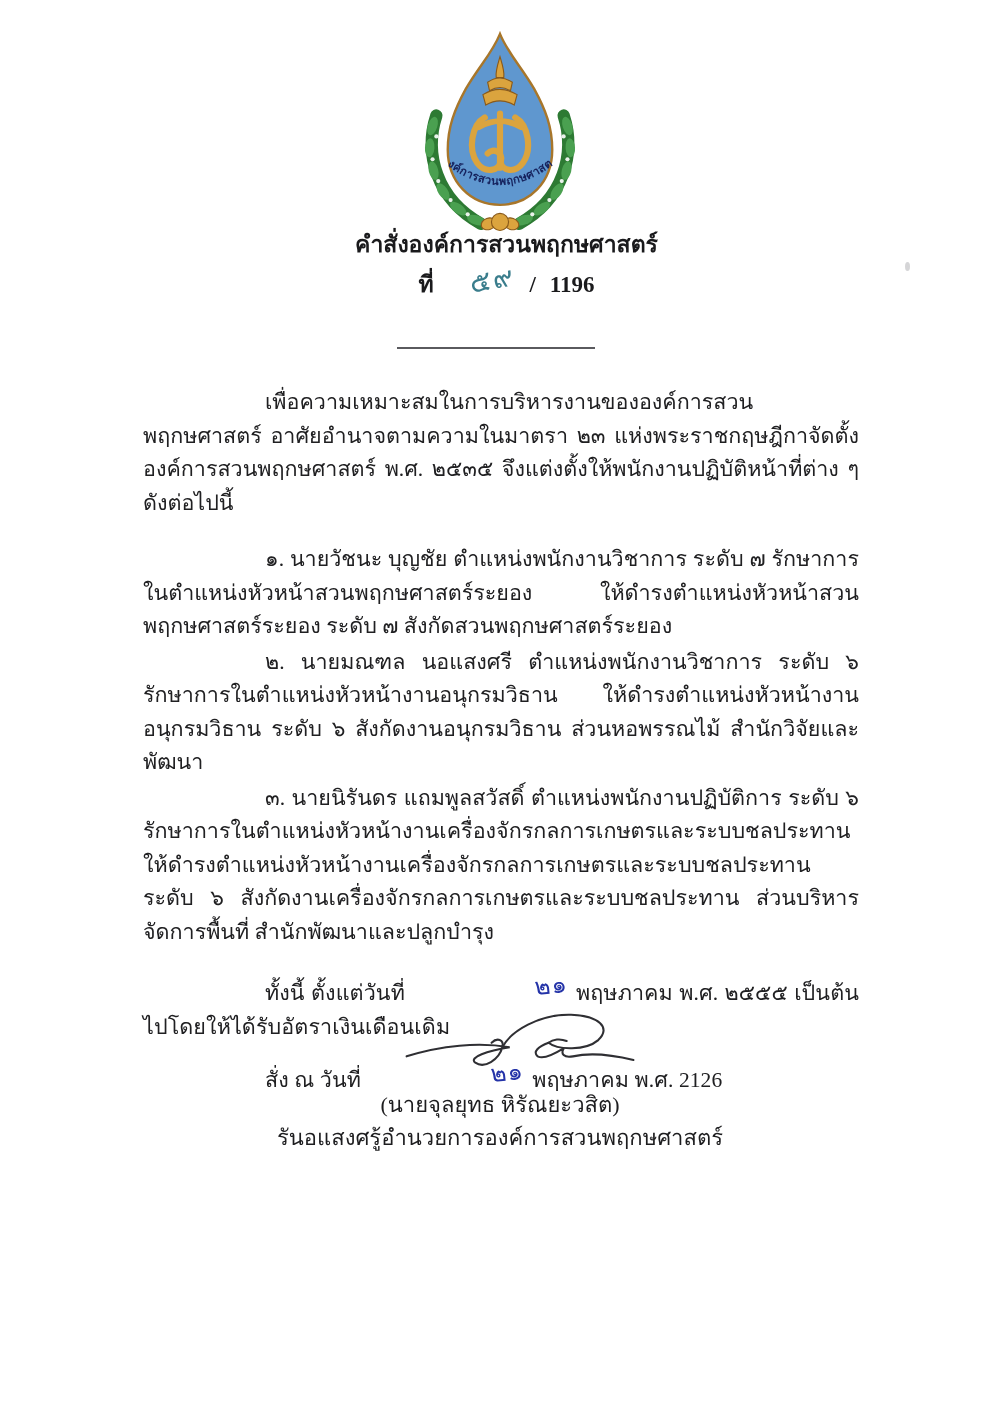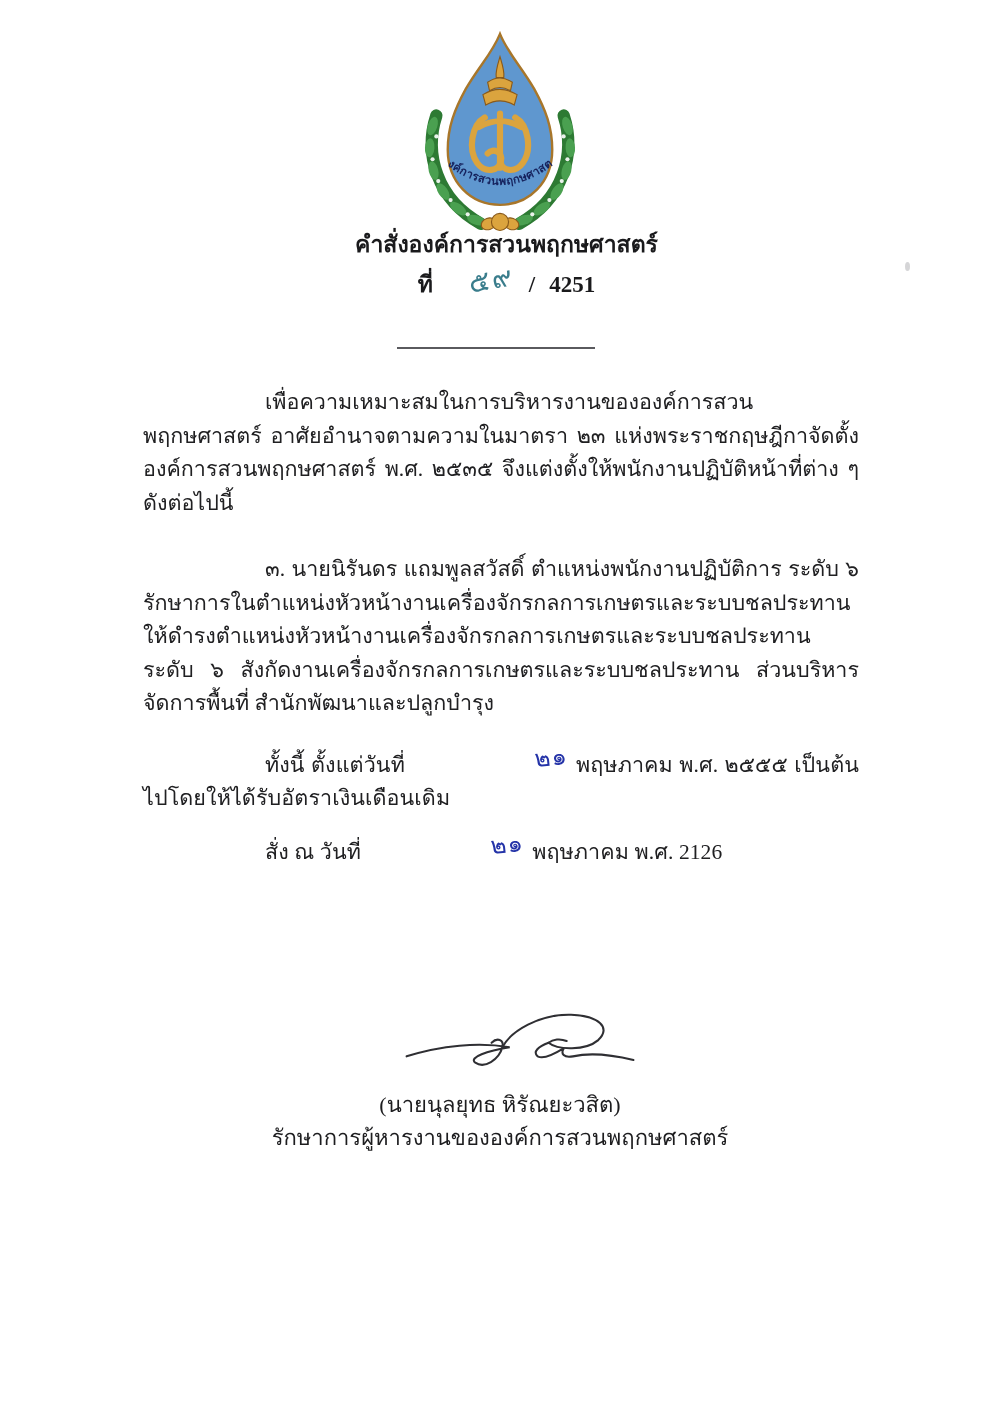--- a/index.html
+++ b/index.html
@@ -74,21 +74,21 @@
     position: absolute;
     top: 386px;
     left: 143px;
     width: 716px;
     font-size: 21.5px;
     line-height: 33.5px;
     text-align: justify;
     color: #202022;
   }
   .doc-body p { text-indent: 122px; }
-  .para-intro { margin-bottom: 33px; }
+  .para-intro { margin-bottom: 23px; }
   .para-item { margin-bottom: 2px; }
   .para-effective { margin-top: 27px; text-indent: 122px; }
   .para-ordered { margin-top: 19px; text-indent: 157px; text-align: left; }
   .word-sp { letter-spacing: 0.1px; }
   
   .sig-block {
     position: absolute;
     top: 1002px;
     left: 0; right: 0;
     display: flex;
@@ -185,42 +185,44 @@
       </g>
     </svg>
   </div>
 
   <div class="header-block">
     <div>คำสั่งองค์การสวนพฤกษศาสตร์</div>
     <div class="number-line">
       <span class="number-label">ที่</span>
       <span class="hand-number teal">๕๙</span>
       <span>/</span>
-      <span>4251</span>
+      <span>1196</span>
     </div>
   </div>
 
   <div class="head-rule"></div>
   <div class="speck"></div>
 
   <div class="doc-body">
     <p class="para-intro">เพื่อความเหมาะสมในการบริหารงานขององค์การสวนพฤกษศาสตร์ อาศัยอำนาจตามความในมาตรา ๒๓ แห่งพระราชกฤษฎีกาจัดตั้งองค์การสวนพฤกษศาสตร์ พ.ศ. ๒๕๓๕ จึงแต่งตั้งให้พนักงานปฏิบัติหน้าที่ต่าง ๆ ดังต่อไปนี้</p>
 
+    <p class="para-item">๑. นายวัชนะ  บุญชัย ตำแหน่งพนักงานวิชาการ ระดับ ๗ รักษาการในตำแหน่งหัวหน้าสวนพฤกษศาสตร์ระยอง ให้ดำรงตำแหน่งหัวหน้าสวนพฤกษศาสตร์ระยอง ระดับ ๗ สังกัดสวนพฤกษศาสตร์ระยอง</p>
+    <p class="para-item">๒. นายมณฑล  นอแสงศรี ตำแหน่งพนักงานวิชาการ ระดับ ๖ รักษาการในตำแหน่งหัวหน้างานอนุกรมวิธาน ให้ดำรงตำแหน่งหัวหน้างานอนุกรมวิธาน ระดับ ๖ สังกัดงานอนุกรมวิธาน ส่วนหอพรรณไม้ สำนักวิจัยและพัฒนา</p>
     <p class="para-item">๓. นายนิรันดร  แถมพูลสวัสดิ์ ตำแหน่งพนักงานปฏิบัติการ ระดับ ๖ รักษาการในตำแหน่งหัวหน้างานเครื่องจักรกลการเกษตรและระบบชลประทาน ให้ดำรงตำแหน่งหัวหน้างานเครื่องจักรกลการเกษตรและระบบชลประทาน ระดับ ๖ สังกัดงานเครื่องจักรกลการเกษตรและระบบชลประทาน ส่วนบริหารจัดการพื้นที่ สำนักพัฒนาและปลูกบำรุง</p>
 
     <p class="para-effective"><span class="word-sp">ทั้งนี้ ตั้งแต่วันที่</span><span class="hand-day">๒๑</span><span class="word-sp">พฤษภาคม  พ.ศ. ๒๕๕๕  เป็นต้นไปโดยให้ได้รับอัตราเงินเดือนเดิม</span></p>
 
     <p class="para-ordered"><span class="word-sp">สั่ง ณ วันที่</span><span class="hand-day">๒๑</span><span class="word-sp">พฤษภาคม   พ.ศ. 2126</span></p>
   </div>
 
   <div class="sig-block">
     <svg class="sig-svg" width="235" height="78" viewBox="0 0 260 80">
       <g fill="none" stroke="#2f2f33" stroke-width="2.3" stroke-linecap="round">
         <path d="M4,57 C42,45 84,41 118,47 C94,51 72,58 80,64 C90,71 106,61 110,47 C112,38 104,36 98,42"></path>
         <path d="M110,47 C119,29 151,10 186,11 C216,12 231,25 216,39 C202,51 171,50 161,42 C166,38 174,37 181,40"></path>
         <path d="M161,42 C150,46 143,52 149,57 C156,61 170,53 178,48 C174,54 178,59 188,57 C206,53 230,55 255,61"></path>
       </g>
     </svg>
-    <div class="sig-name">(นายนุลยุทธ  หิรัณยะวสิต)</div>
-    <div class="sig-title">รักษาการผู้หารงานขององค์การสวนพฤกษศาสตร์</div>
+    <div class="sig-name">(นายจุลยุทธ  หิรัณยะวสิต)</div>
+    <div class="sig-title">รันอแสงศรู้อำนวยการองค์การสวนพฤกษศาสตร์</div>
   </div>
 
 </div>
 
 </body></html>

